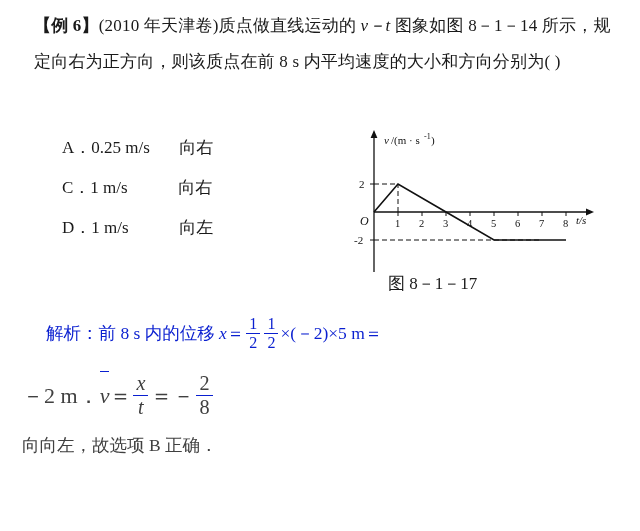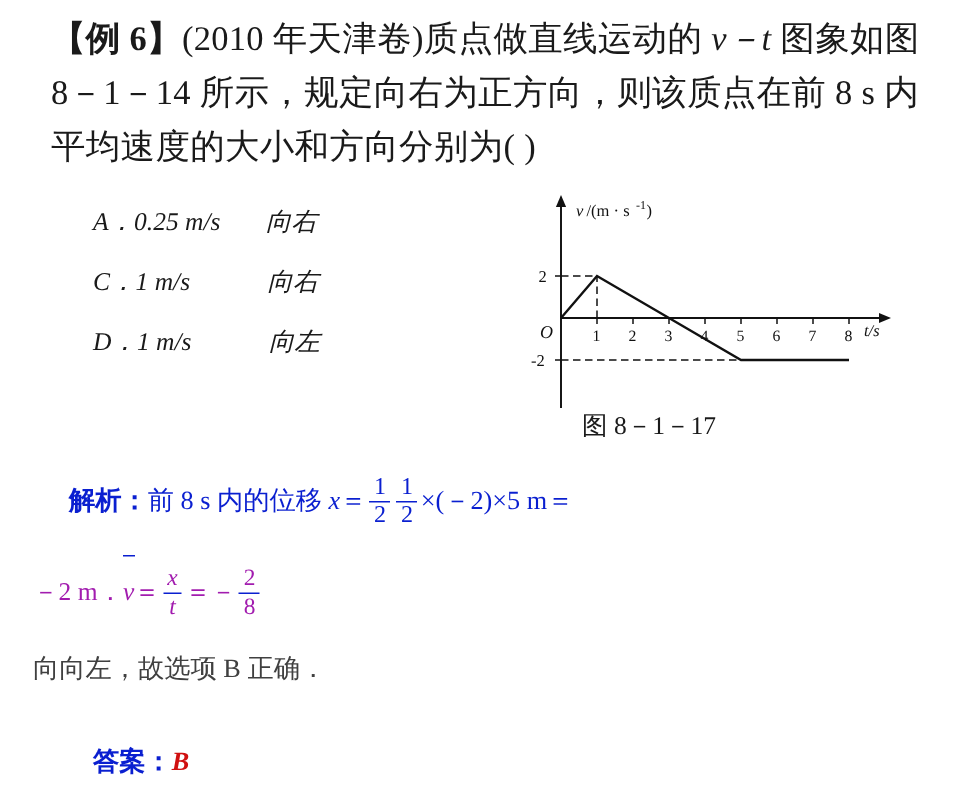--- a/index.html
+++ b/index.html
@@ -18,39 +18,38 @@
     position: relative;
     width: 640px;
     height: 531px;
     padding: 0;
   }
   .stem {
     position: absolute;
     left: 34px;
     top: 8px;
     width: 580px;
-    font-size: 23px;
+    font-size: 17px;
     line-height: 36px;
     letter-spacing: 0.2px;
   }
   .stem .bold {
     font-weight: bold;
   }
   .it {
     font-style: italic;
     font-family: "Liberation Serif", serif;
   }
   .options {
     position: absolute;
     left: 62px;
     top: 128px;
     width: 300px;
     font-size: 17px;
     line-height: 40px;
-    font-style: italic;
   }
   .opt-label {
     display: inline-block;
     min-width: 26px;
   }
   .opt-val {
     display: inline-block;
     min-width: 88px;
   }
   .figwrap {
@@ -69,29 +68,29 @@
   .solution {
     position: absolute;
     left: 46px;
     top: 310px;
     width: 575px;
     color: #0a1fd0;
     font-size: 17.5px;
     line-height: 46px;
   }
   .solution .lbl {
-    font-weight: bold;
+    font-weight: normal;
   }
   .line2 {
     position: absolute;
     left: 22px;
     top: 372px;
     width: 600px;
-    color: #a21caf;
-    font-size: 17px;
+    color: #404040;
+    font-size: 22px;
     line-height: 46px;
   }
   .line3 {
     position: absolute;
     left: 22px;
     top: 422px;
     width: 600px;
     color: #404040;
     font-size: 17.5px;
     line-height: 46px;
@@ -214,17 +213,14 @@
   <div class="solution">
     <span class="lbl">解析：</span><span>前 8 s 内的位移 </span><span class="it">x</span><span>＝</span><span class="frac"><span class="num">1</span><span class="den">2</span></span><span class="frac"><span class="num">1</span><span class="den">2</span></span><span>×(－2)×5 m＝</span>
   </div>
 
   <div class="line2">
     <span>－2 m．</span><span class="ovl it">v</span><span>＝</span><span class="frac"><span class="num it">x</span><span class="den it">t</span></span><span>＝－</span><span class="frac"><span class="num">2</span><span class="den">8</span></span>
   </div>
 
   <div class="line3">向向左，故选项 B 正确．</div>
 
-  <div class="answer">
-    <span>答案：</span><span class="val">B</span>
-  </div>
 
 </div>
 
 </body></html>

